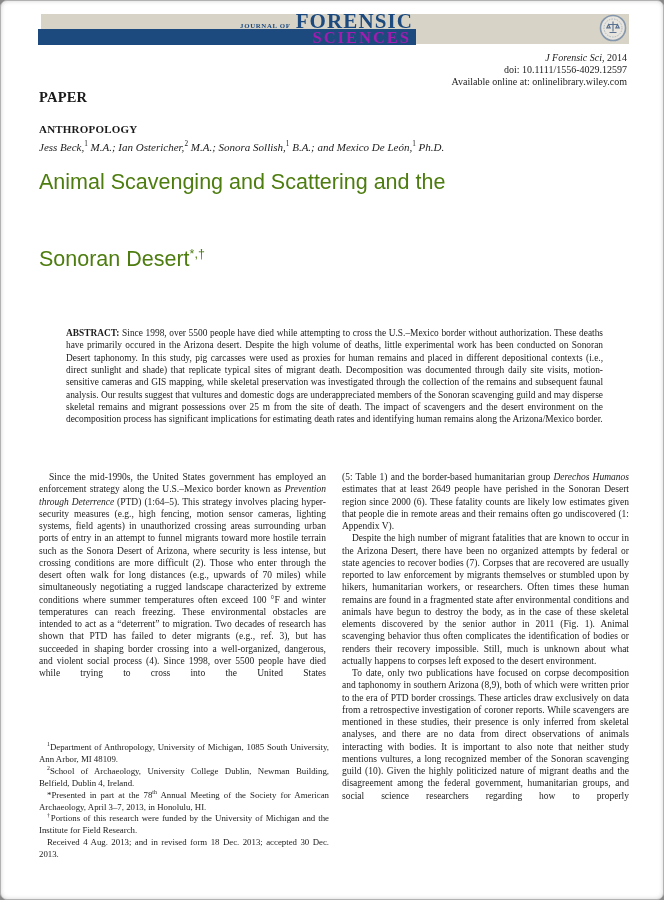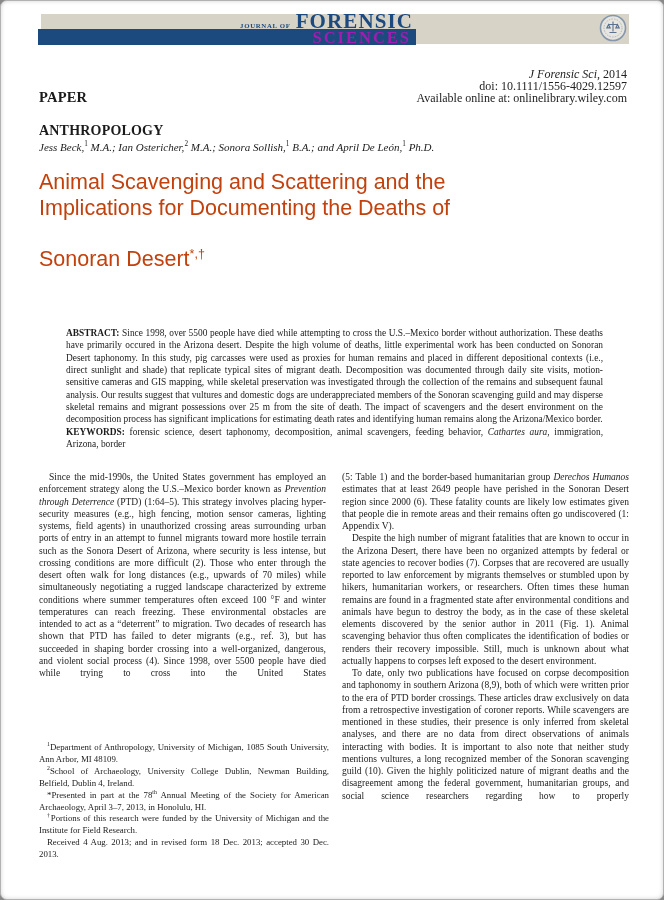--- a/index.html
+++ b/index.html
@@ -15,28 +15,28 @@
   .banner { position:absolute; left:40px; top:10px; width:588px; height:34px; }
   .banner-beige { position:absolute; left:0; top:3px; width:588px; height:30px; background:#d7d3c7; }
   .banner-blue { position:absolute; left:-3px; top:18px; width:378px; height:16px; background:#1c4a7e; }
   .logo-line1 { position:absolute; top:-2px; right:216px; display:flex; align-items:baseline; gap:5px; color:#1c4a7e; }
   .journal-of { font-size:6.8px; font-weight:700; letter-spacing:.7px; }
   .forensic { font-size:21px; font-weight:600; letter-spacing:1.1px; }
   .logo-line2 { position:absolute; top:17px; right:218px; color:#a21caf; font-size:16.5px; font-weight:600; letter-spacing:2px; }
   .seal { position:absolute; right:2px; top:3px; width:28px; height:28px; }
 
   
-  .cite-block { position:absolute; top:51px; right:36px; text-align:right; font-size:12px; line-height:12px; color:#222;margin-top:16px; }
+  .cite-block { position:absolute; top:51px; right:36px; text-align:right; font-size:10px; line-height:12px; color:#222; }
   .paper-label { position:absolute; top:88px; left:38px; font-size:14.5px; font-weight:700; letter-spacing:.2px; }
-  .section-label { position:absolute; top:122px; left:38px; font-size:14px; font-weight:700; letter-spacing:.2px; }
+  .section-label { position:absolute; top:122px; left:38px; font-size:11px; font-weight:700; letter-spacing:.2px; }
   .byline { position:absolute; top:140px; left:38px; width:566px; font-size:11px; font-style:italic; }
 
   .title { position:absolute; top:169px; left:38px; width:520px; margin:0;
     font-family:"Liberation Sans", sans-serif; font-weight:400;
-    font-size:21.5px; line-height:25.7px; color:#c2410c; }
+    font-size:21.5px; line-height:25.7px; color:#4d7c0f; }
   .title sup { font-size:58%; }
 
   
   .abstract { position:absolute; top:326px; left:65px; width:537px;
     font-size:9.4px; line-height:12.35px; text-align:justify; }
   .keywords { position:absolute; top:425px; left:65px; width:537px;
     font-size:9.4px; line-height:12.35px; text-align:justify; }
 
   
   .bodycols { position:absolute; top:470px; left:38px; width:590px; height:392px;
@@ -81,26 +81,25 @@
 
   <div class="cite-block">
     <div><span style="font-style: italic;">J Forensic Sci,</span><span> 2014</span></div>
     <div>doi: 10.1111/1556-4029.12597</div>
     <div>Available online at: onlinelibrary.wiley.com</div>
   </div>
 
   <div class="paper-label">PAPER</div>
   <div class="section-label">ANTHROPOLOGY</div>
 
-  <div class="byline"><span style="font-style: italic;">Jess Beck,</span><sup>1</sup><span style="font-style: italic;"> M.A.; Ian Ostericher,</span><sup>2</sup><span style="font-style: italic;"> M.A.; Sonora Sollish,</span><sup>1</sup><span style="font-style: italic;"> B.A.; and April De León,</span><sup>1</sup><span style="font-style: italic;"> Ph.D.</span></div>
+  <div class="byline"><span style="font-style: italic;">Jess Beck,</span><sup>1</sup><span style="font-style: italic;"> M.A.; Ian Ostericher,</span><sup>2</sup><span style="font-style: italic;"> M.A.; Sonora Sollish,</span><sup>1</sup><span style="font-style: italic;"> B.A.; and Mexico De León,</span><sup>1</sup><span style="font-style: italic;"> Ph.D.</span></div>
 
-  <h1 class="title"><span>Animal Scavenging and Scattering and the</span><br><span>Implications for Documenting the Deaths of</span><br><br><span>Sonoran Desert</span><sup>*,†</sup></h1>
+  <h1 class="title"><span>Animal Scavenging and Scattering and the</span><br><br><br><span>Sonoran Desert</span><sup>*,†</sup></h1>
 
   <div class="abstract"><span style="font-weight: bold;">ABSTRACT: </span><span>Since 1998, over 5500 people have died while attempting to cross the U.S.–Mexico border without authorization. These deaths have primarily occured in the Arizona desert. Despite the high volume of deaths, little experimental work has been conducted on Sonoran Desert taphonomy. In this study, pig carcasses were used as proxies for human remains and placed in different depositional contexts (i.e., direct sunlight and shade) that replicate typical sites of migrant death. Decomposition was documented through daily site visits, motion-sensitive cameras and GIS mapping, while skeletal preservation was investigated through the collection of the remains and subsequent faunal analysis. Our results suggest that vultures and domestic dogs are underappreciated members of the Sonoran scavenging guild and may disperse skeletal remains and migrant possessions over 25 m from the site of death. The impact of scavengers and the desert environment on the decomposition process has significant implications for estimating death rates and identifying human remains along the Arizona/Mexico border.</span></div>
-  <div class="keywords"><span style="font-weight: bold;">KEYWORDS: </span><span>forensic science, desert taphonomy, decomposition, animal scavengers, feeding behavior, </span><span style="font-style: italic;">Cathartes aura</span><span>, immigration, Arizona, border</span></div>
 
   <div class="bodycols">
     <div class="col">
         <p class="para indent jlast"><span>Since the mid-1990s, the United States government has employed an enforcement strategy along the U.S.–Mexico border known as </span><span style="font-style: italic;">Prevention through Deterrence</span><span> (PTD) (1:64–5). This strategy involves placing hyper-security measures (e.g., high fencing, motion sensor cameras, lighting systems, field agents) in unauthorized crossing areas surrounding urban ports of entry in an attempt to funnel migrants toward more hostile terrain such as the Sonora Desert of Arizona, where security is less intense, but crossing conditions are more difficult (2). Those who enter through the desert often walk for long distances (e.g., upwards of 70 miles) while simultaneously negotiating a rugged landscape characterized by extreme conditions where summer temperatures often exceed 100 °F and winter temperatures can reach freezing. These environmental obstacles are intended to act as a “deterrent” to migration. Two decades of research has shown that PTD has failed to deter migrants (e.g., ref. 3), but has succeeded in shaping border crossing into a well-organized, dangerous, and violent social process (4). Since 1998, over 5500 people have died while trying to cross into the United States</span></p>
       </div>
     <div class="col">
         <p class="para"><span>(5: Table 1) and the border-based humanitarian group </span><span style="font-style: italic;">Derechos Humanos</span><span> estimates that at least 2649 people have perished in the Sonoran Desert region since 2000 (6). These fatality counts are likely low estimates given that people die in remote areas and their remains often go undiscovered (1: Appendix V).</span></p>
         <p class="para indent"><span>Despite the high number of migrant fatalities that are known to occur in the Arizona Desert, there have been no organized attempts by federal or state agencies to recover bodies (7). Corpses that are recovered are usually reported to law enforcement by migrants themselves or stumbled upon by hikers, humanitarian workers, or researchers. Often times these human remains are found in a fragmented state after environmental conditions and animals have begun to destroy the body, as in the case of these skeletal elements discovered by the senior author in 2011 (Fig. 1). Animal scavenging behavior thus often complicates the identification of bodies or renders their recovery impossible. Still, much is unknown about what actually happens to corpses left exposed to the desert environment.</span></p>
         <p class="para indent jlast"><span>To date, only two publications have focused on corpse decomposition and taphonomy in southern Arizona (8,9), both of which were written prior to the era of PTD border crossings. These articles draw exclusively on data from a retrospective investigation of coroner reports. While scavengers are mentioned in these studies, their presence is only inferred from skeletal analyses, and there are no data from direct observations of animals interacting with bodies. It is important to also note that neither study mentions vultures, a long recognized member of the Sonoran scavenging guild (10). Given the highly politicized nature of migrant deaths and the disagreement among the federal government, humanitarian groups, and social science researchers regarding how to properly</span></p>
       </div>

